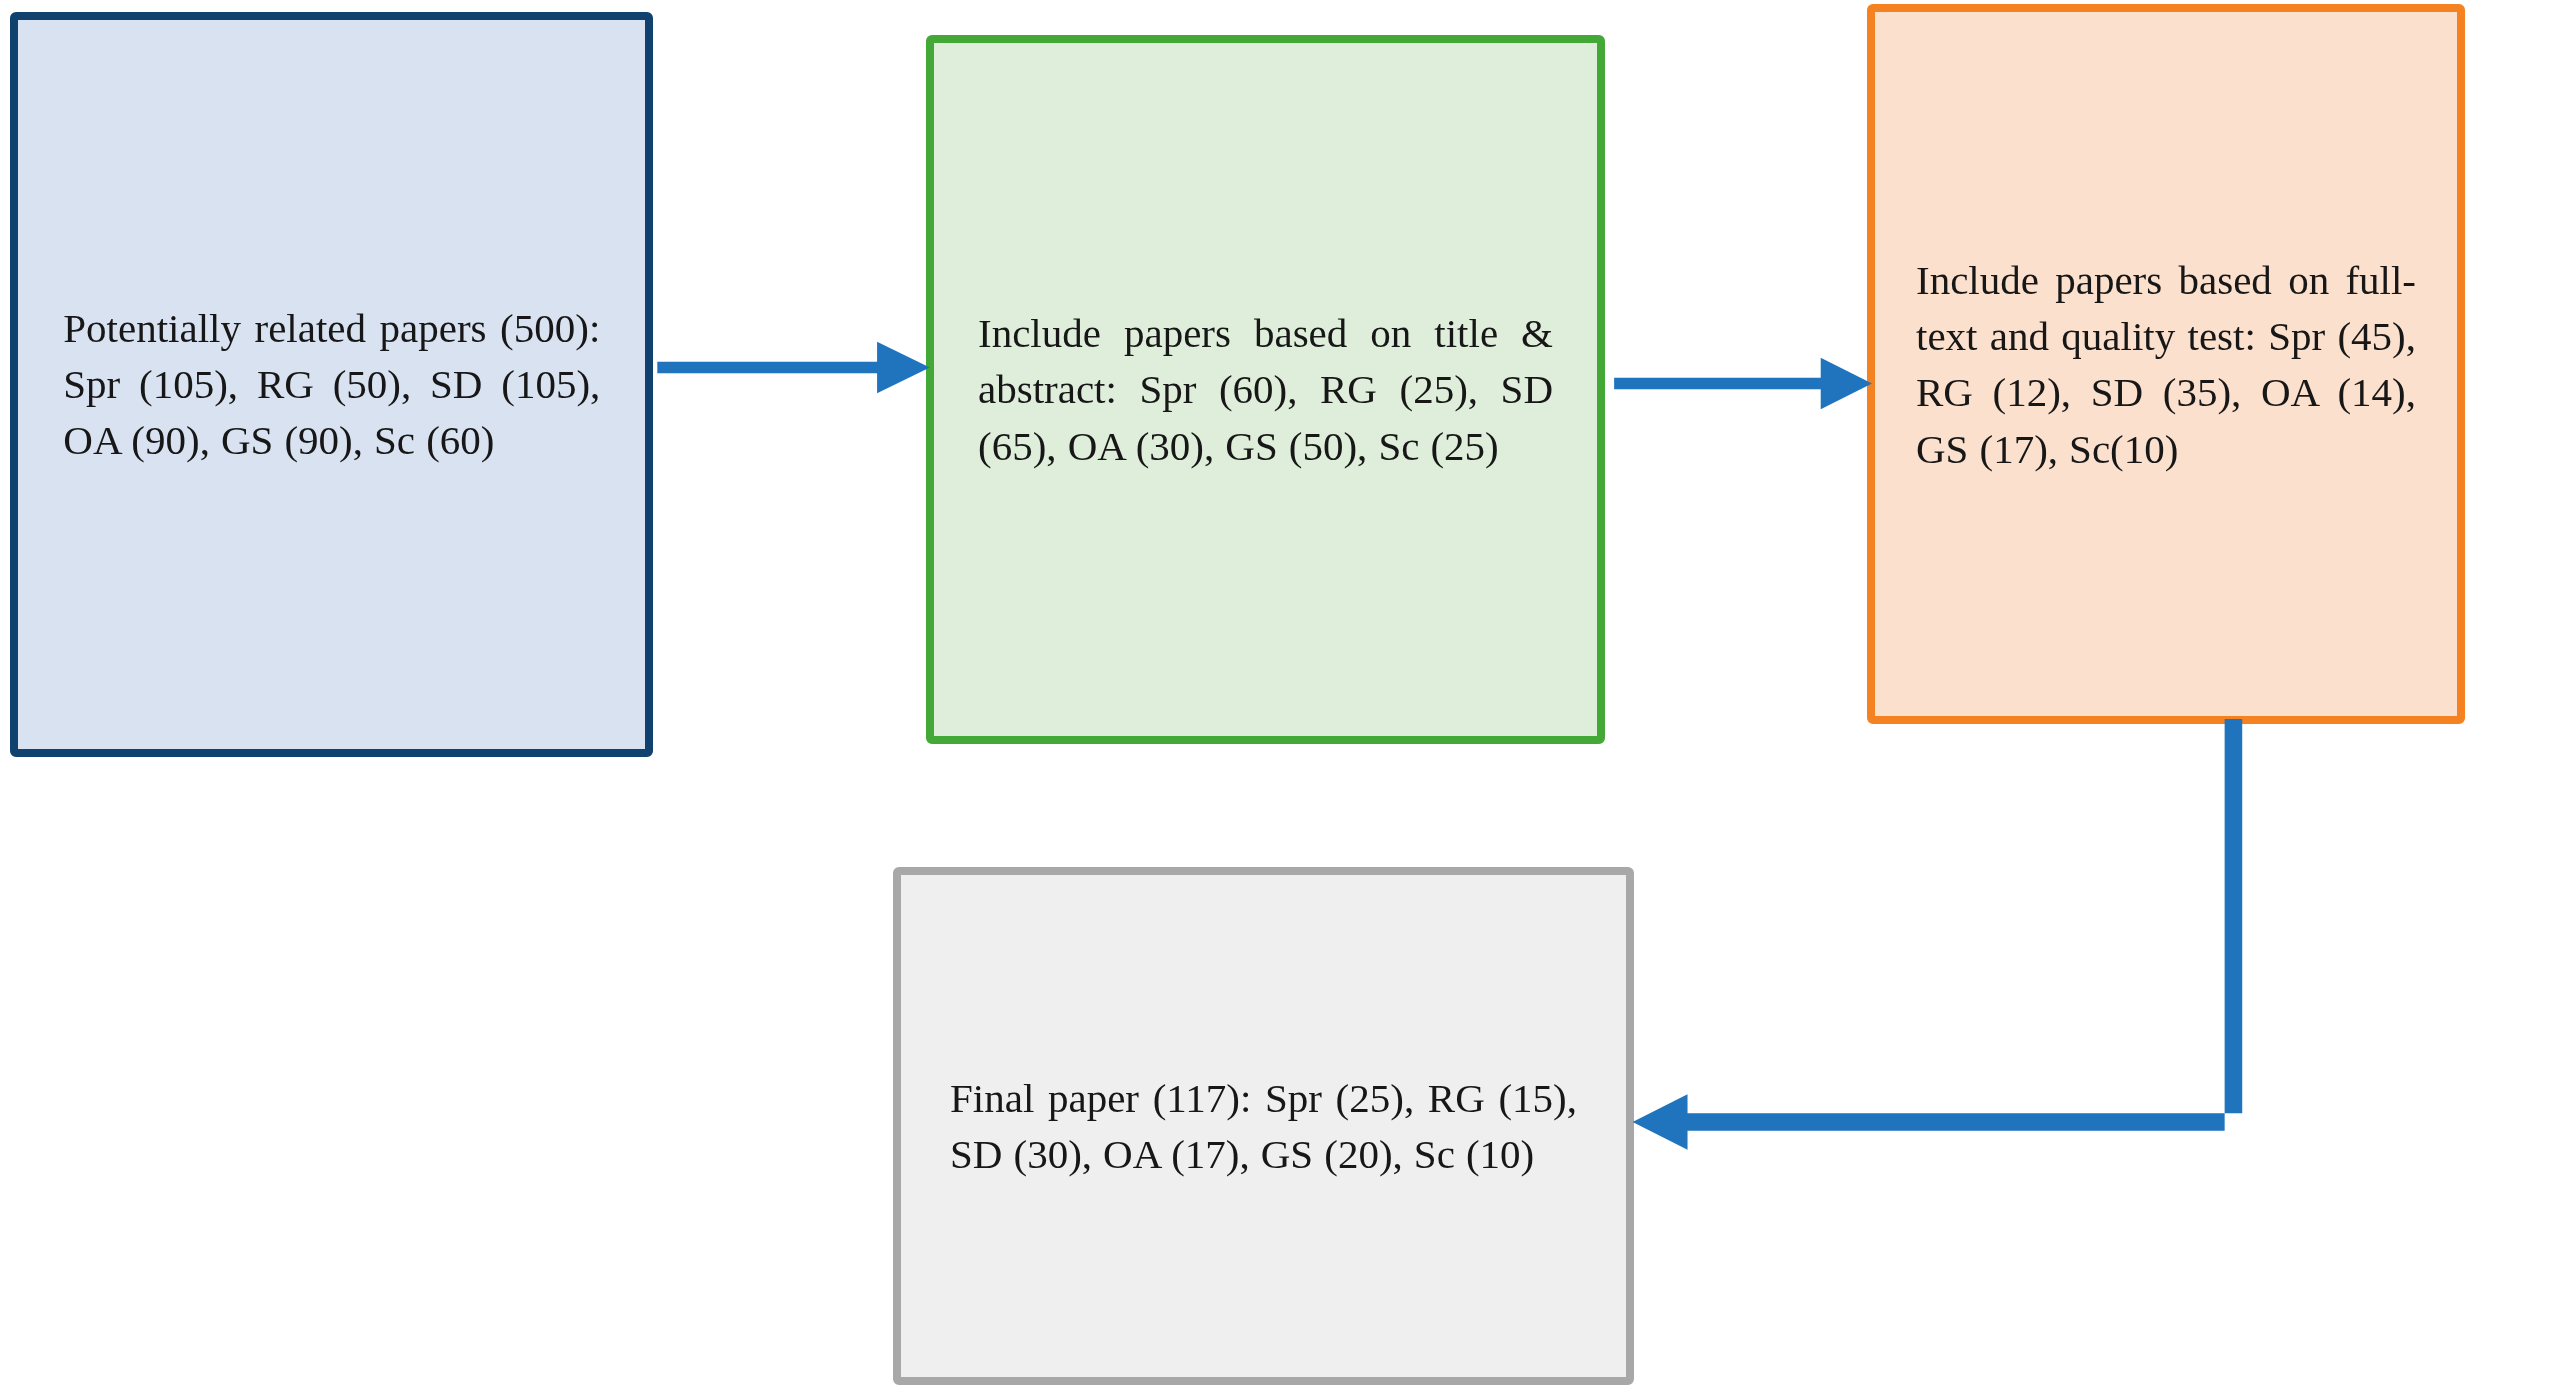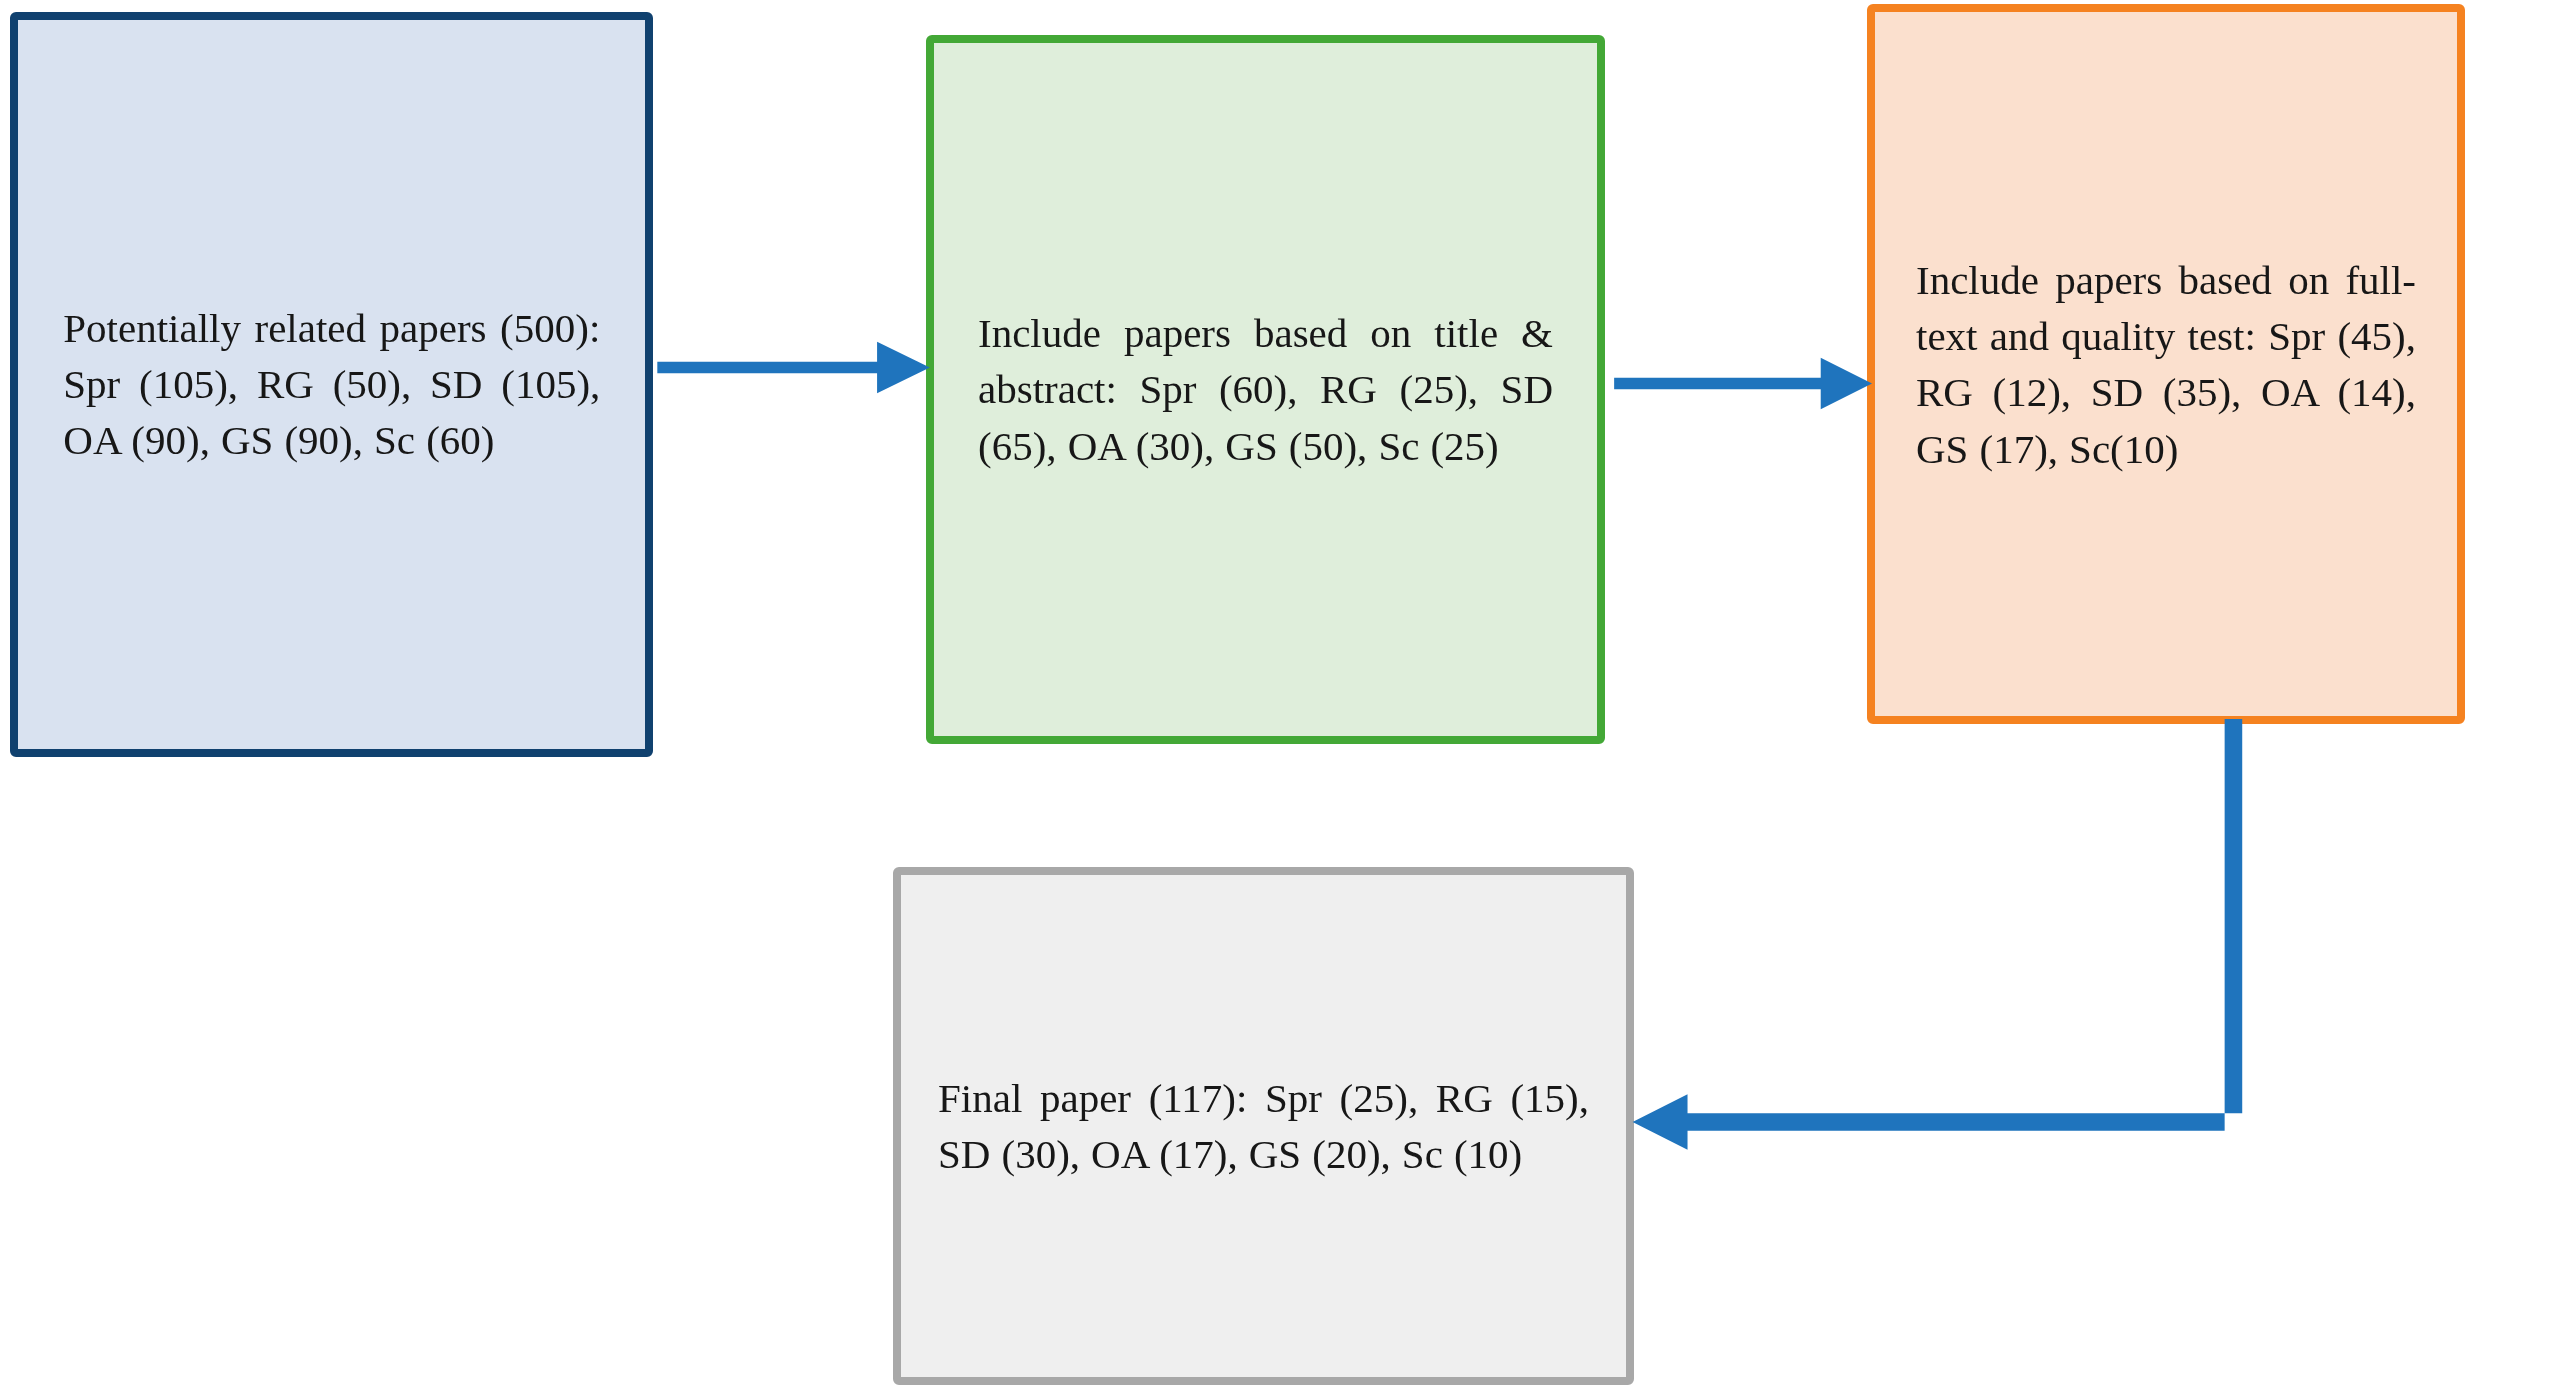--- a/index.html
+++ b/index.html
@@ -76,21 +76,21 @@
 
   
   #box-final-paper {
     left: 893px;
     top: 867px;
     width: 741px;
     height: 518px;
     border-width: 8px;
     border-color: #A8A8A8;
     background: #EFEFEF;
-    padding: 0 37px;
+    padding: 0 49px;
   }
 
   
   .connector {
     position: absolute;
     overflow: visible;
   }
   #arrow-1 { left: 657px; top: 336px;  width: 279px;  height: 63px; }
   #arrow-2 { left: 1614px; top: 352px; width: 264px;  height: 63px; }
   #arrow-3 { left: 1614px; top: 719px; width: 638px;  height: 425px; }

